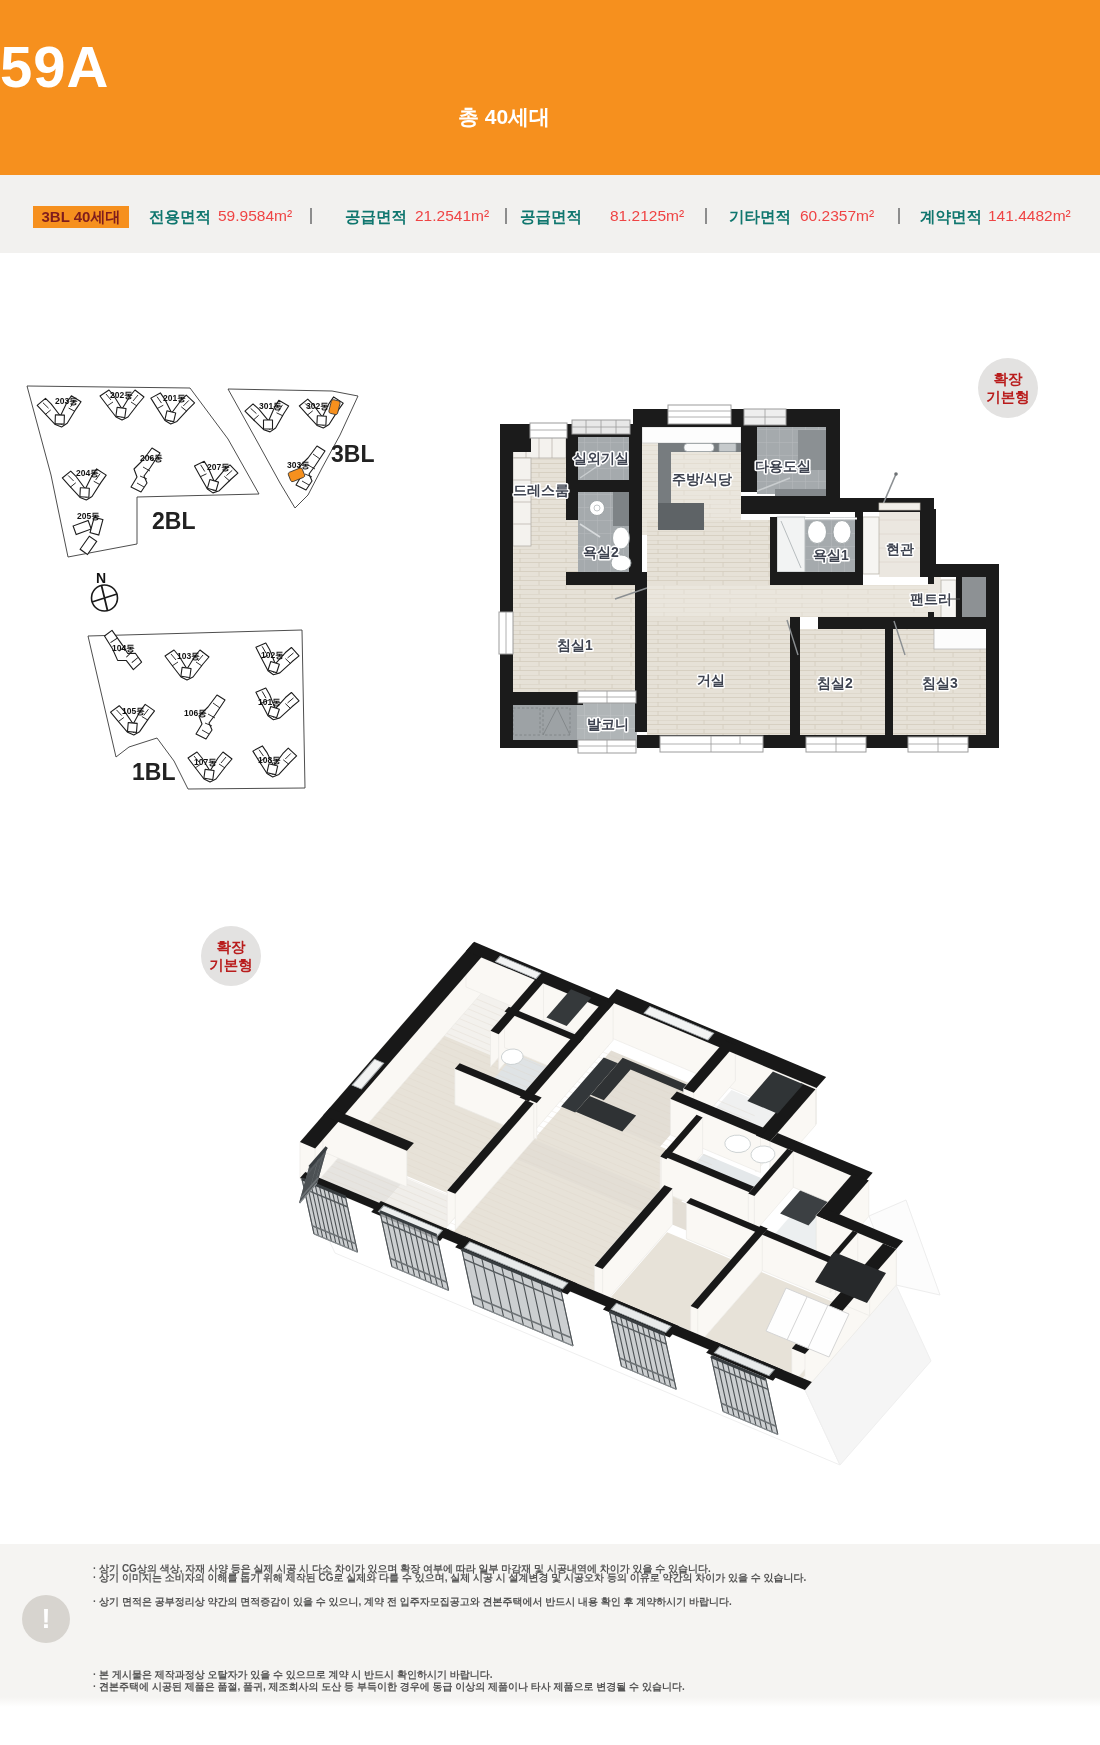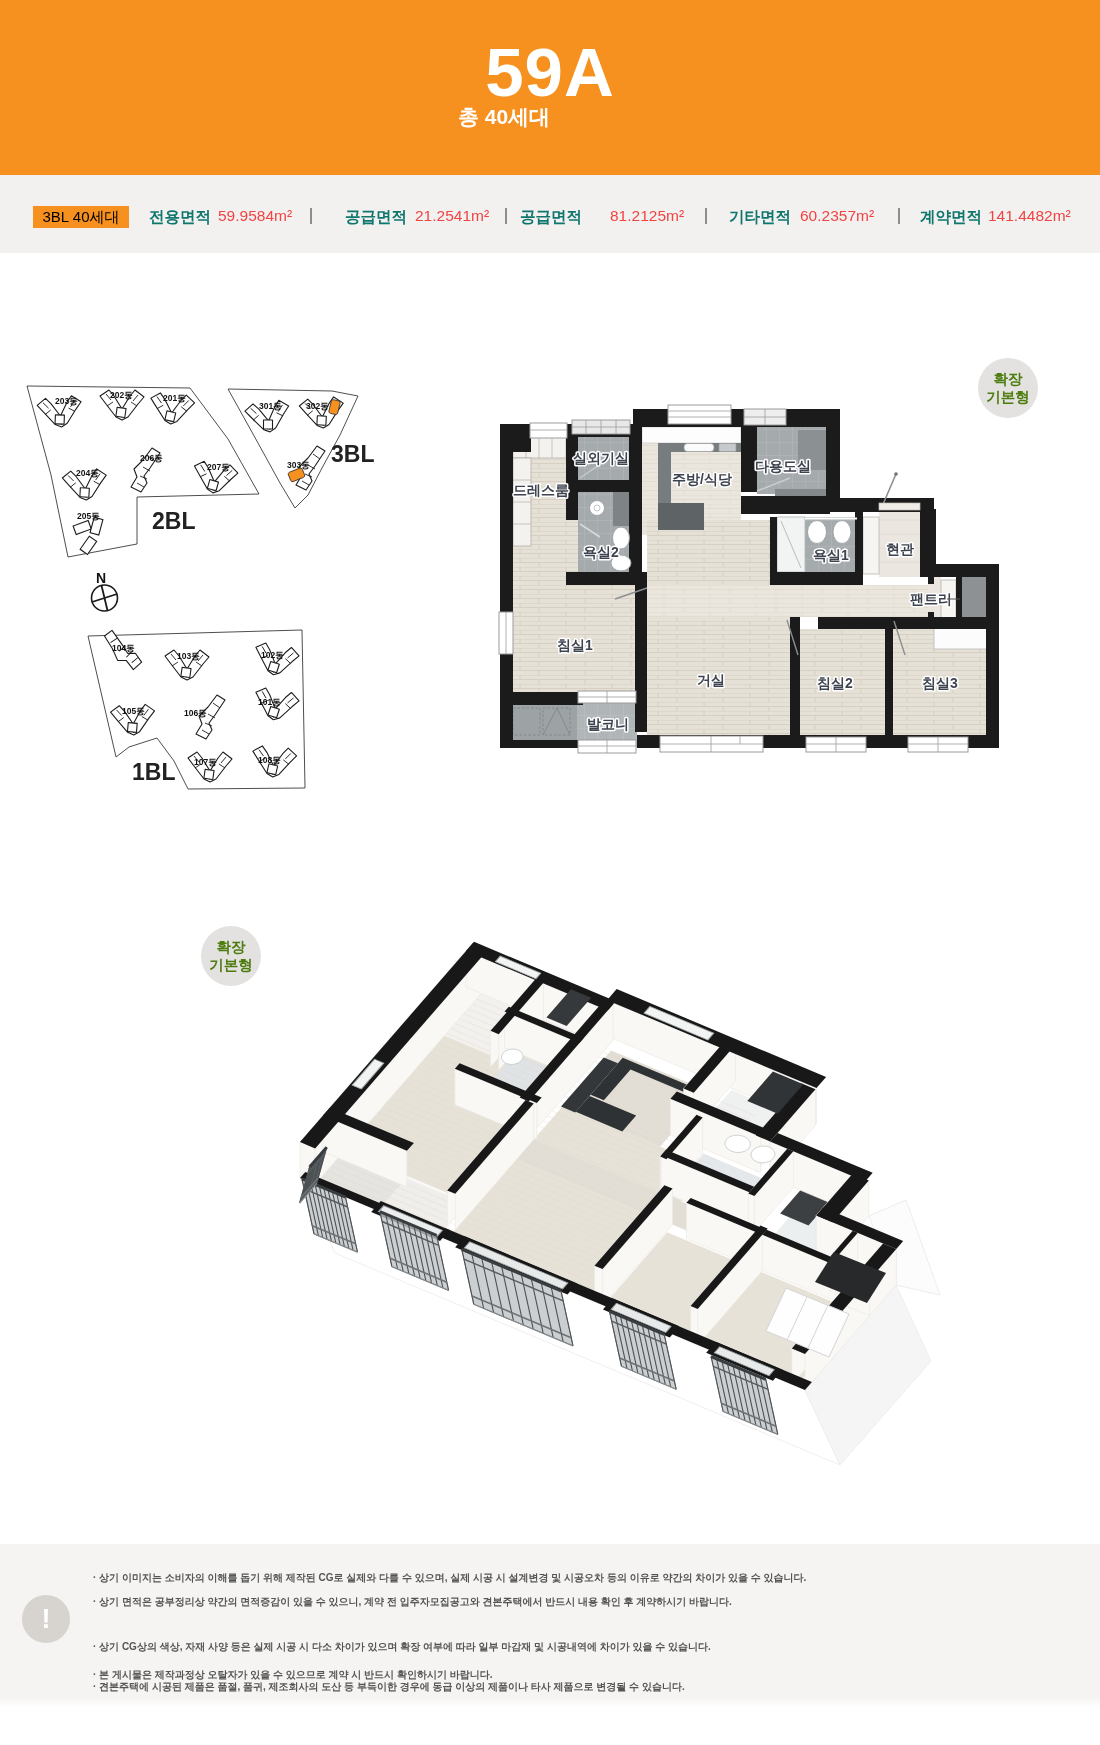--- a/index.html
+++ b/index.html
@@ -1,27 +1,27 @@
 <!DOCTYPE html>
 <html lang="ko"><head>
 <meta charset="utf-8">
 <title>59A</title>
 <style>
 html,body{margin:0;padding:0}
 body{width:1100px;height:1745px;position:relative;background:#fff;font-family:"Liberation Sans",sans-serif;overflow:hidden}
 .abs{position:absolute}
 #hdr{left:0;top:0;width:1100px;height:175px;background:#f6901e}
-#t59{left:0;top:33px;width:1100px;text-align:center;font-size:69px;font-weight:700;color:#fff;letter-spacing:1px}
+#t59{left:0;top:33px;width:1100px;text-align:left;font-size:58px;font-weight:700;color:#fff;letter-spacing:1px}
 #t40{left:0;top:103px;width:1008px;text-align:center;font-size:21px;font-weight:700;color:#fff}
 #bar{left:0;top:175px;width:1100px;height:78px;background:#f2f1ef}
-#bdg{left:33px;top:206px;width:96px;height:22px;background:#f6901e;color:#000000;font-size:15px;font-weight:400;text-align:center;line-height:22px}
+#bdg{left:33px;top:206px;width:96px;height:22px;background:#f6901e;color:#7f1d1d;font-size:15px;font-weight:700;text-align:center;line-height:22px}
 .lb{top:207px;font-size:15.5px;font-weight:700;color:#0f766e}
 .vl{top:207px;font-size:15.5px;color:#ef4444}
 .sp{top:208px;width:1.5px;height:16px;background:#8d8d8d}
-.circbadge{width:60px;height:60px;border-radius:50%;background:#e3e2e1;color:#4d7c0f;font-size:14.5px;font-weight:700;line-height:18px;text-align:center;display:flex;align-items:center;justify-content:center}
+.circbadge{width:60px;height:60px;border-radius:50%;background:#e3e2e1;color:#b91c1c;font-size:14.5px;font-weight:700;line-height:18px;text-align:center;display:flex;align-items:center;justify-content:center}
 #ftr{left:0;top:1544px;width:1100px;height:201px;background:linear-gradient(to bottom,#f5f4f2 0px,#f5f4f2 153px,rgba(245,244,242,0) 163px)}
 #fex{left:22px;top:1595px;width:48px;height:48px;border-radius:50%;background:#d7d4cf;color:#fff;font-size:27px;font-weight:700;text-align:center;line-height:48px}
 .fl{left:93px;font-size:10px;font-weight:700;color:#555;white-space:nowrap;letter-spacing:0}
 </style>
 </head>
 <body>
 
 <div class="abs" id="hdr"></div>
 
 <div class="abs" id="t59">59A</div>
@@ -617,15 +617,15 @@
 <path d="M807,1297 L787,1340 M828,1305 L808,1348" fill="none"></path>
 </g>
 </svg>
 
 <div class="abs" id="ftr"></div>
 
 <div class="abs" id="fex">!</div>
 
 <div class="abs fl" style="top:1571px">· 상기 이미지는 소비자의 이해를 돕기 위해 제작된 CG로 실제와 다를 수 있으며, 실제 시공 시 설계변경 및 시공오차 등의 이유로 약간의 차이가 있을 수 있습니다.</div>
 <div class="abs fl" style="top:1595px">· 상기 면적은 공부정리상 약간의 면적증감이 있을 수 있으니, 계약 전 입주자모집공고와 견본주택에서 반드시 내용 확인 후 계약하시기 바랍니다.</div>
-<div class="abs fl" style="top:1640px">· 상기 CG상의 색상, 자재 사양 등은 실제 시공 시 다소 차이가 있으며 확장 여부에 따라 일부 마감재 및 시공내역에 차이가 있을 수 있습니다.</div>
+<div class="abs fl" style="top:1562px">· 상기 CG상의 색상, 자재 사양 등은 실제 시공 시 다소 차이가 있으며 확장 여부에 따라 일부 마감재 및 시공내역에 차이가 있을 수 있습니다.</div>
 <div class="abs fl" style="top:1680px">· 견본주택에 시공된 제품은 품절, 품귀, 제조회사의 도산 등 부득이한 경우에 동급 이상의 제품이나 타사 제품으로 변경될 수 있습니다.</div>
 <div class="abs fl" style="top:1668px">· 본 게시물은 제작과정상 오탈자가 있을 수 있으므로 계약 시 반드시 확인하시기 바랍니다.</div>
 
 </body></html>

